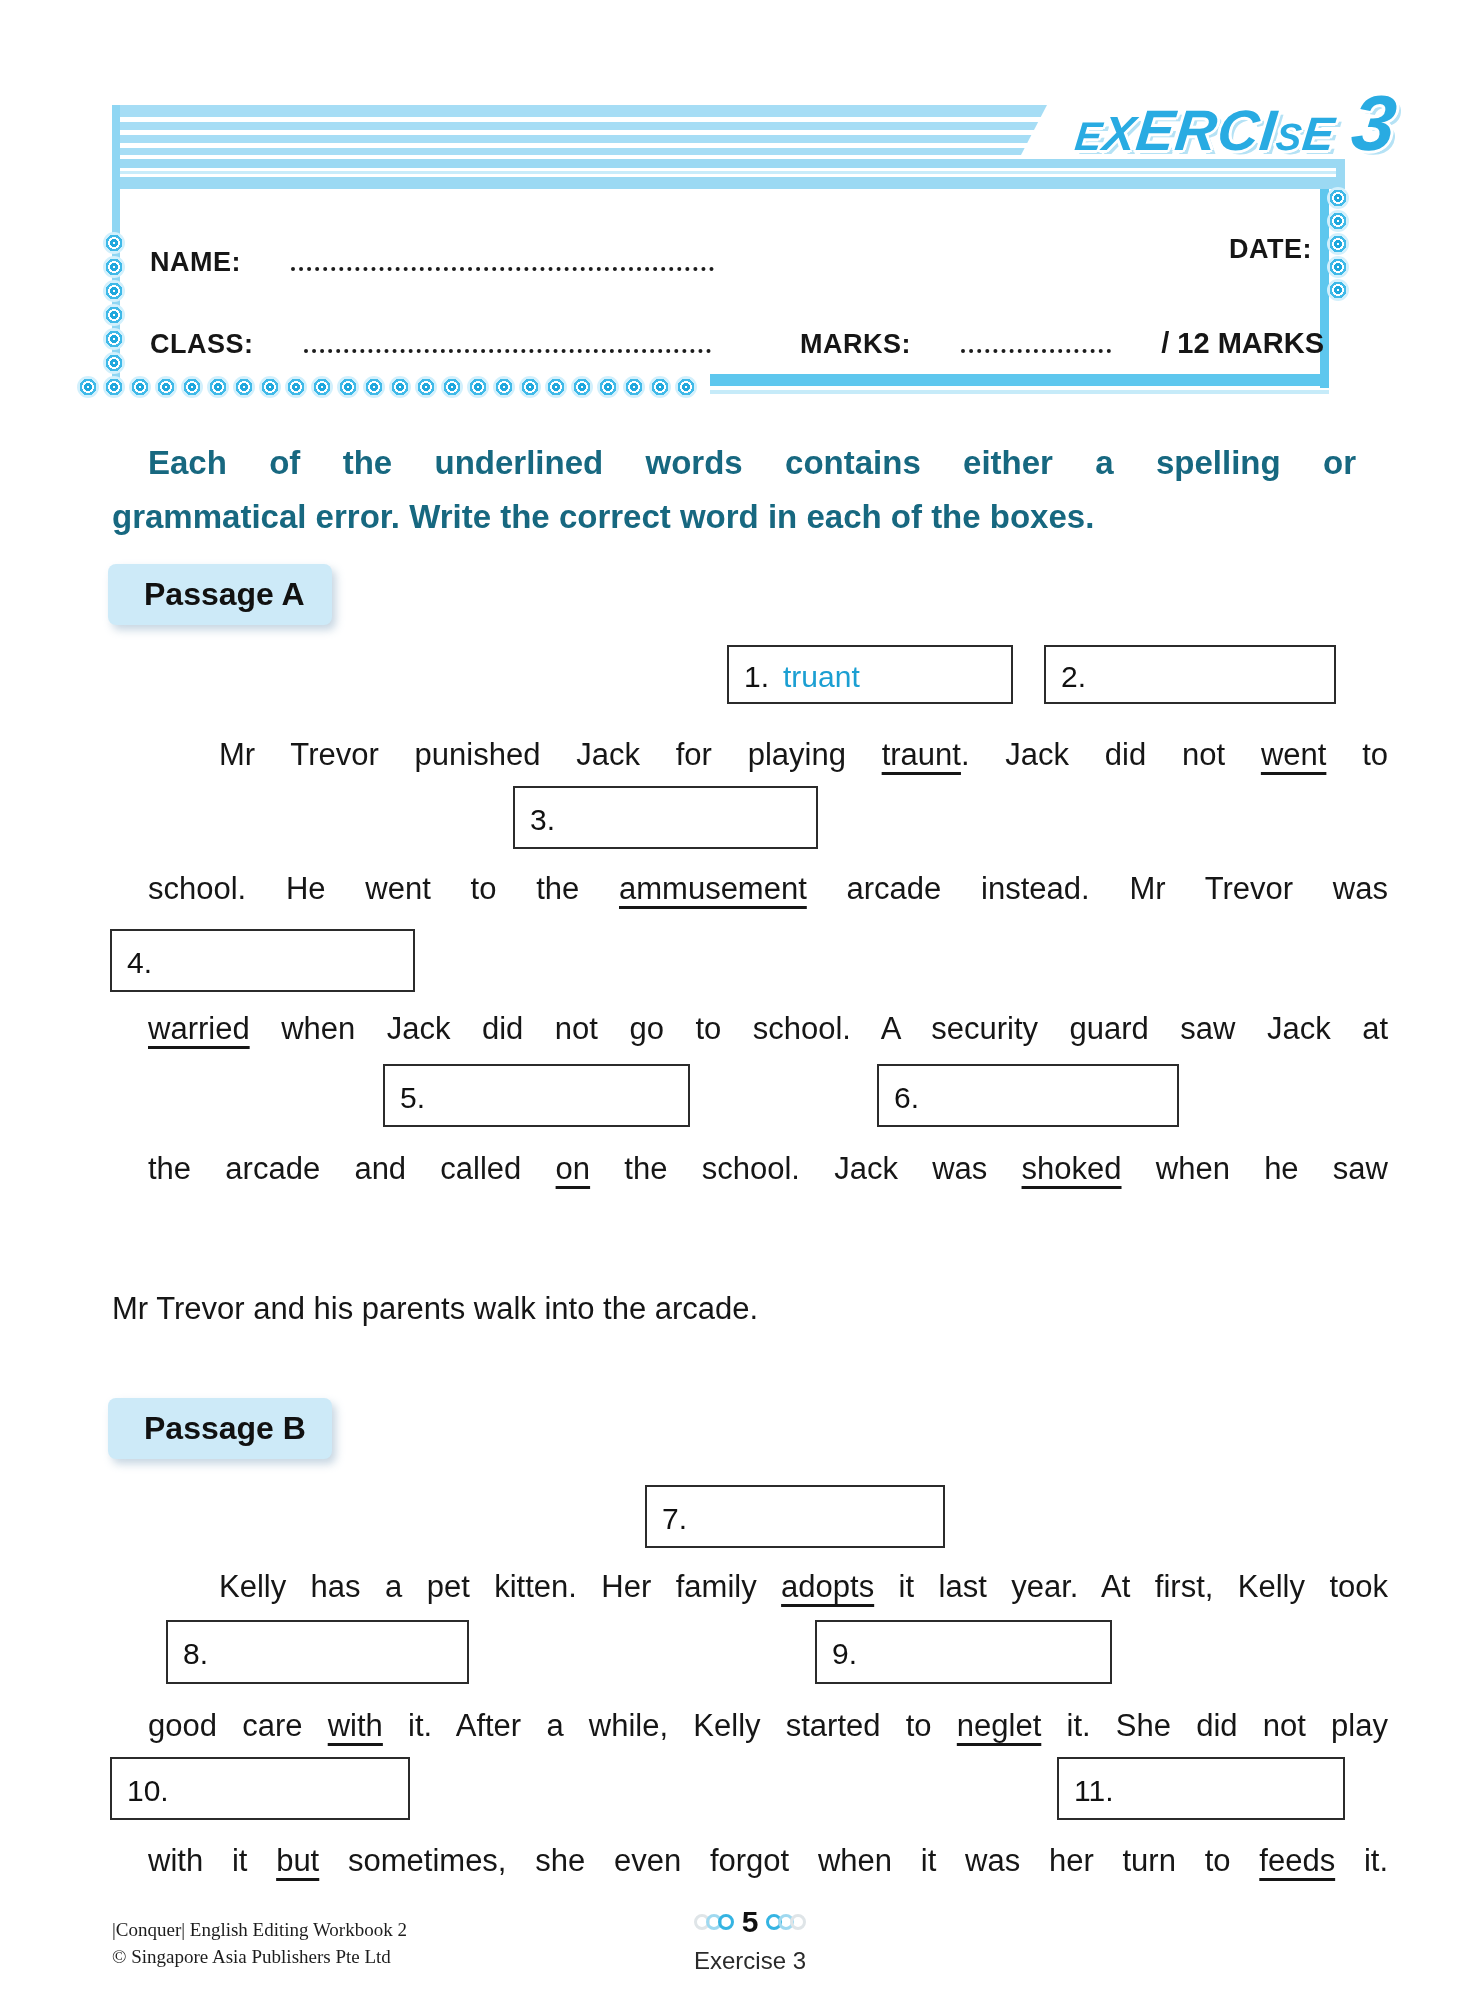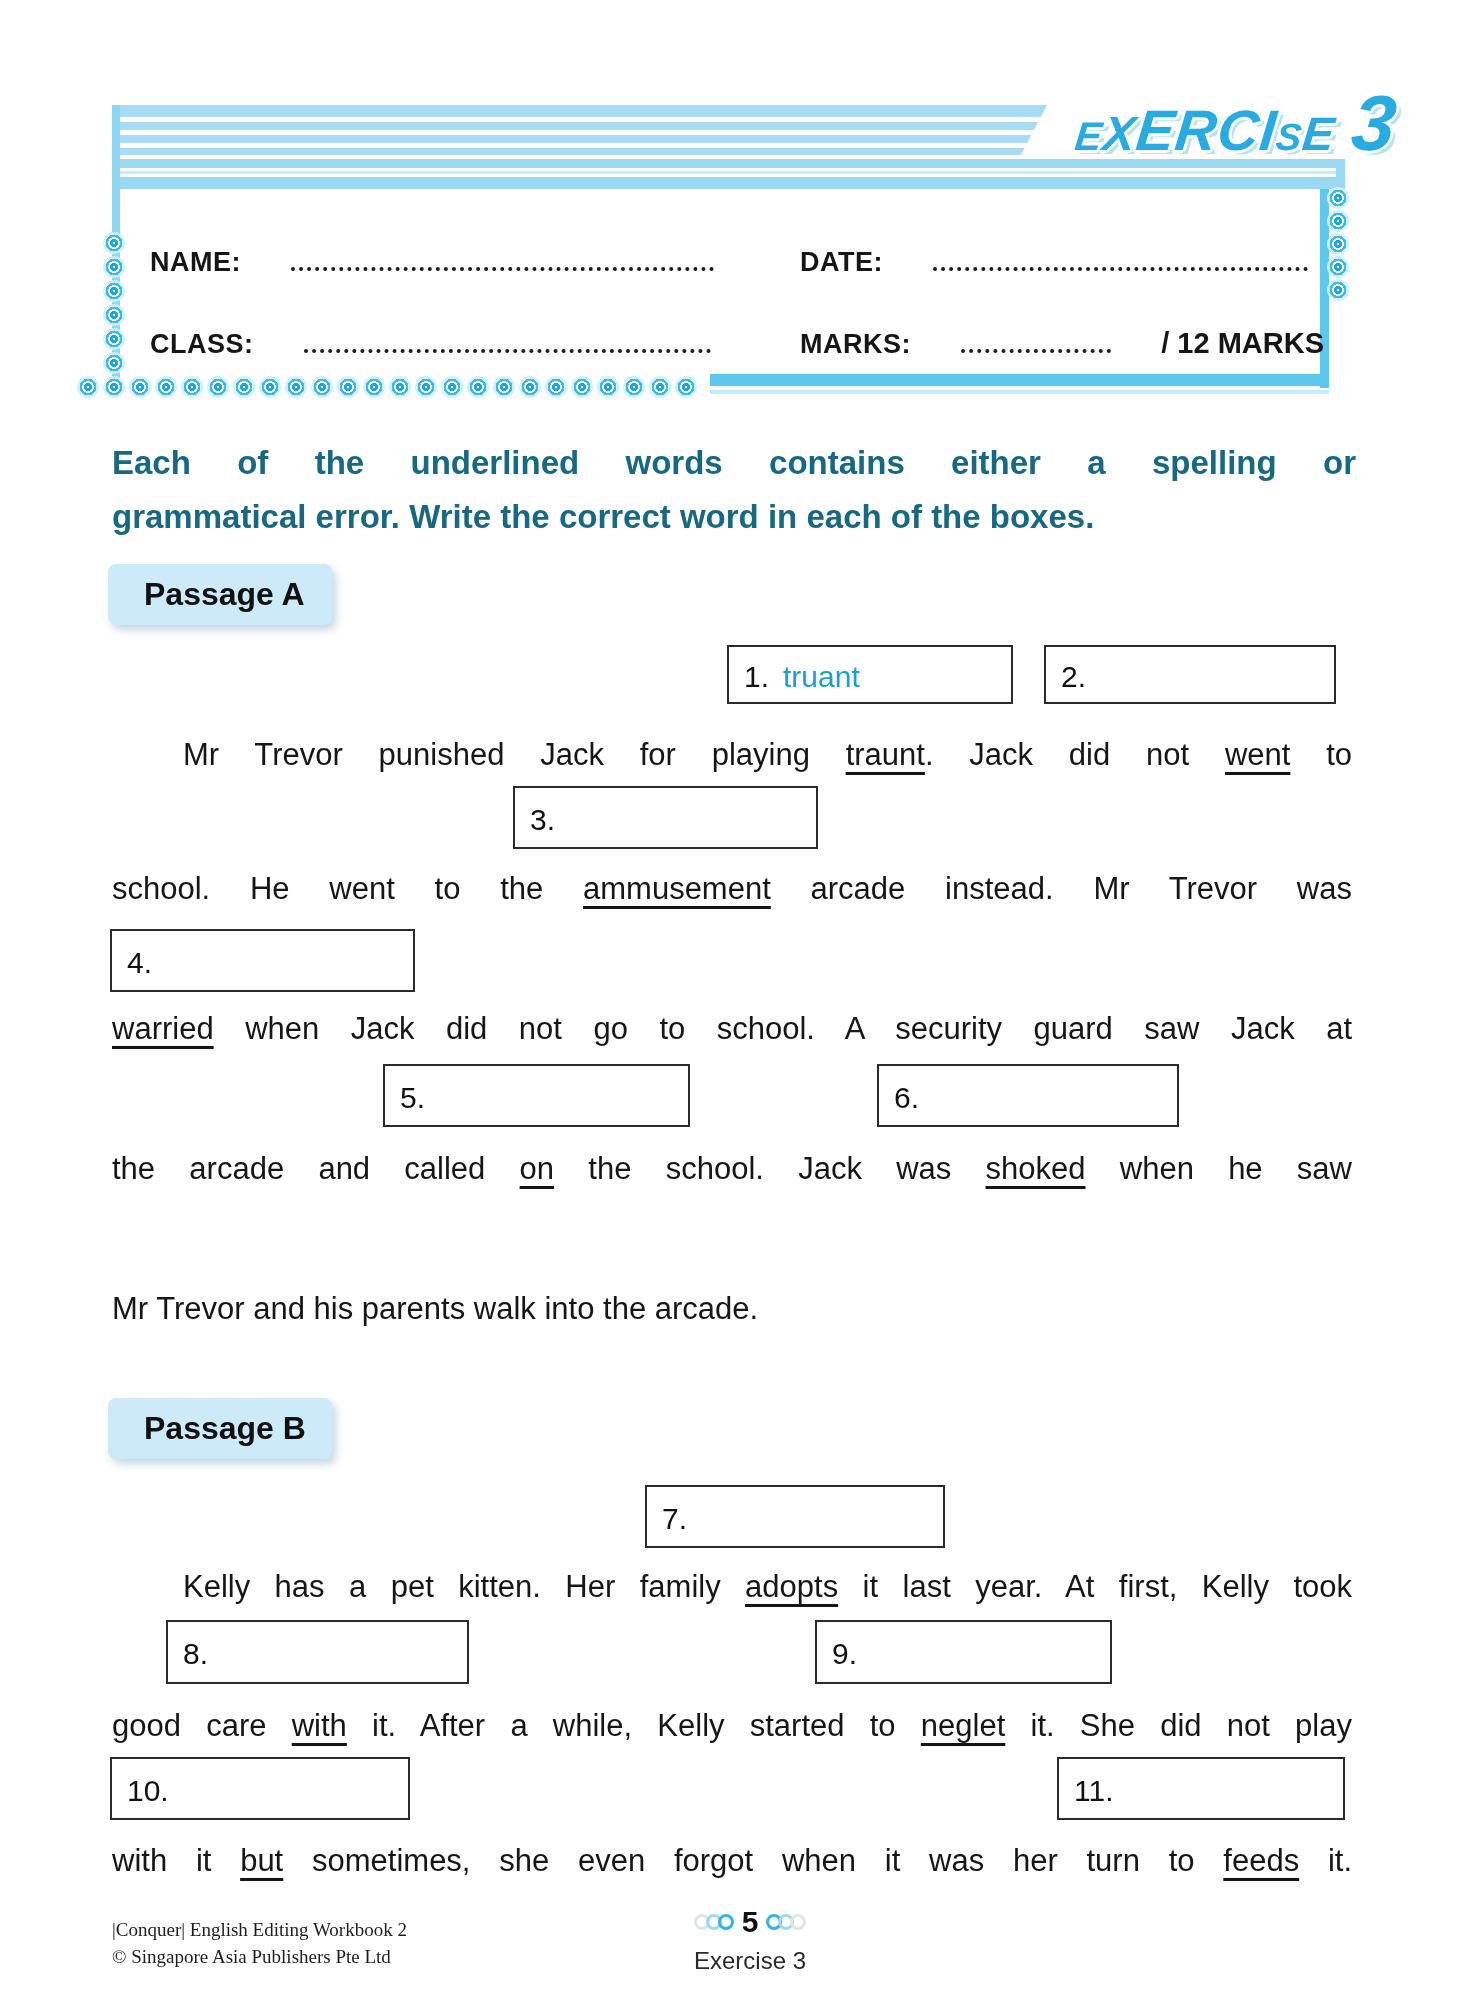--- a/index.html
+++ b/index.html
@@ -44,21 +44,21 @@
 
   
   .field-row{position:absolute;display:flex;align-items:flex-end;height:44px;gap:40px;}
   .field-label{font-weight:bold;font-size:27px;letter-spacing:.5px;white-space:nowrap;}
   .dots{flex:1;border-bottom:4px dotted #1c1c1c;margin:0 4px 7px 10px;height:1px;}
   .marks-suffix{font-weight:bold;font-size:29px;white-space:nowrap;margin-left:6px;}
 
   
   .instructions{position:absolute;left:112px;top:436px;width:1244px;
     color:#176880;font-weight:bold;font-size:33px;line-height:54px;}
-  .just{text-align:justify;text-align-last:justify;}
+  .just{text-align:justify;text-align-last:justify;margin-left:36px;}
 
   
   .passage-label{position:absolute;width:224px;height:61px;background:#cdeaf8;border-radius:8px;
     box-shadow:4px 5px 8px rgba(130,165,190,.45);
     font-weight:bold;font-size:32px;line-height:61px;padding-left:36px;box-sizing:border-box;color:#111;}
 
   
   .abox{position:absolute;background:#fff;border:2px solid #2b2b2b;box-sizing:border-box;
     display:flex;align-items:center;padding-left:15px;padding-top:4px;}
   .abox .num{font-size:30px;color:#111;}
@@ -136,21 +136,21 @@
       <div class="bead" style="left: 597px; top: 376px;"></div>
       <div class="bead" style="left: 623px; top: 376px;"></div>
       <div class="bead" style="left: 649px; top: 376px;"></div>
       <div class="bead" style="left: 675px; top: 376px;"></div>
     </div>
 
   <div class="field-row" style="left:150px;top:234px;width:568px;">
     <span class="field-label">NAME:</span>
     <span class="dots"></span>
   </div>
-  <div class="field-row" style="left:800px;top:234px;width:512px;">
+  <div class="field-row" style="left:800px;top:234px;width:512px;flex-direction:column;">
     <span class="field-label">DATE:</span>
     <span class="dots"></span>
   </div>
   <div class="field-row" style="left:150px;top:316px;width:565px;">
     <span class="field-label">CLASS:</span>
     <span class="dots"></span>
   </div>
   <div class="field-row" style="left:800px;top:316px;width:524px;">
     <span class="field-label">MARKS:</span>
     <span class="dots"></span>

